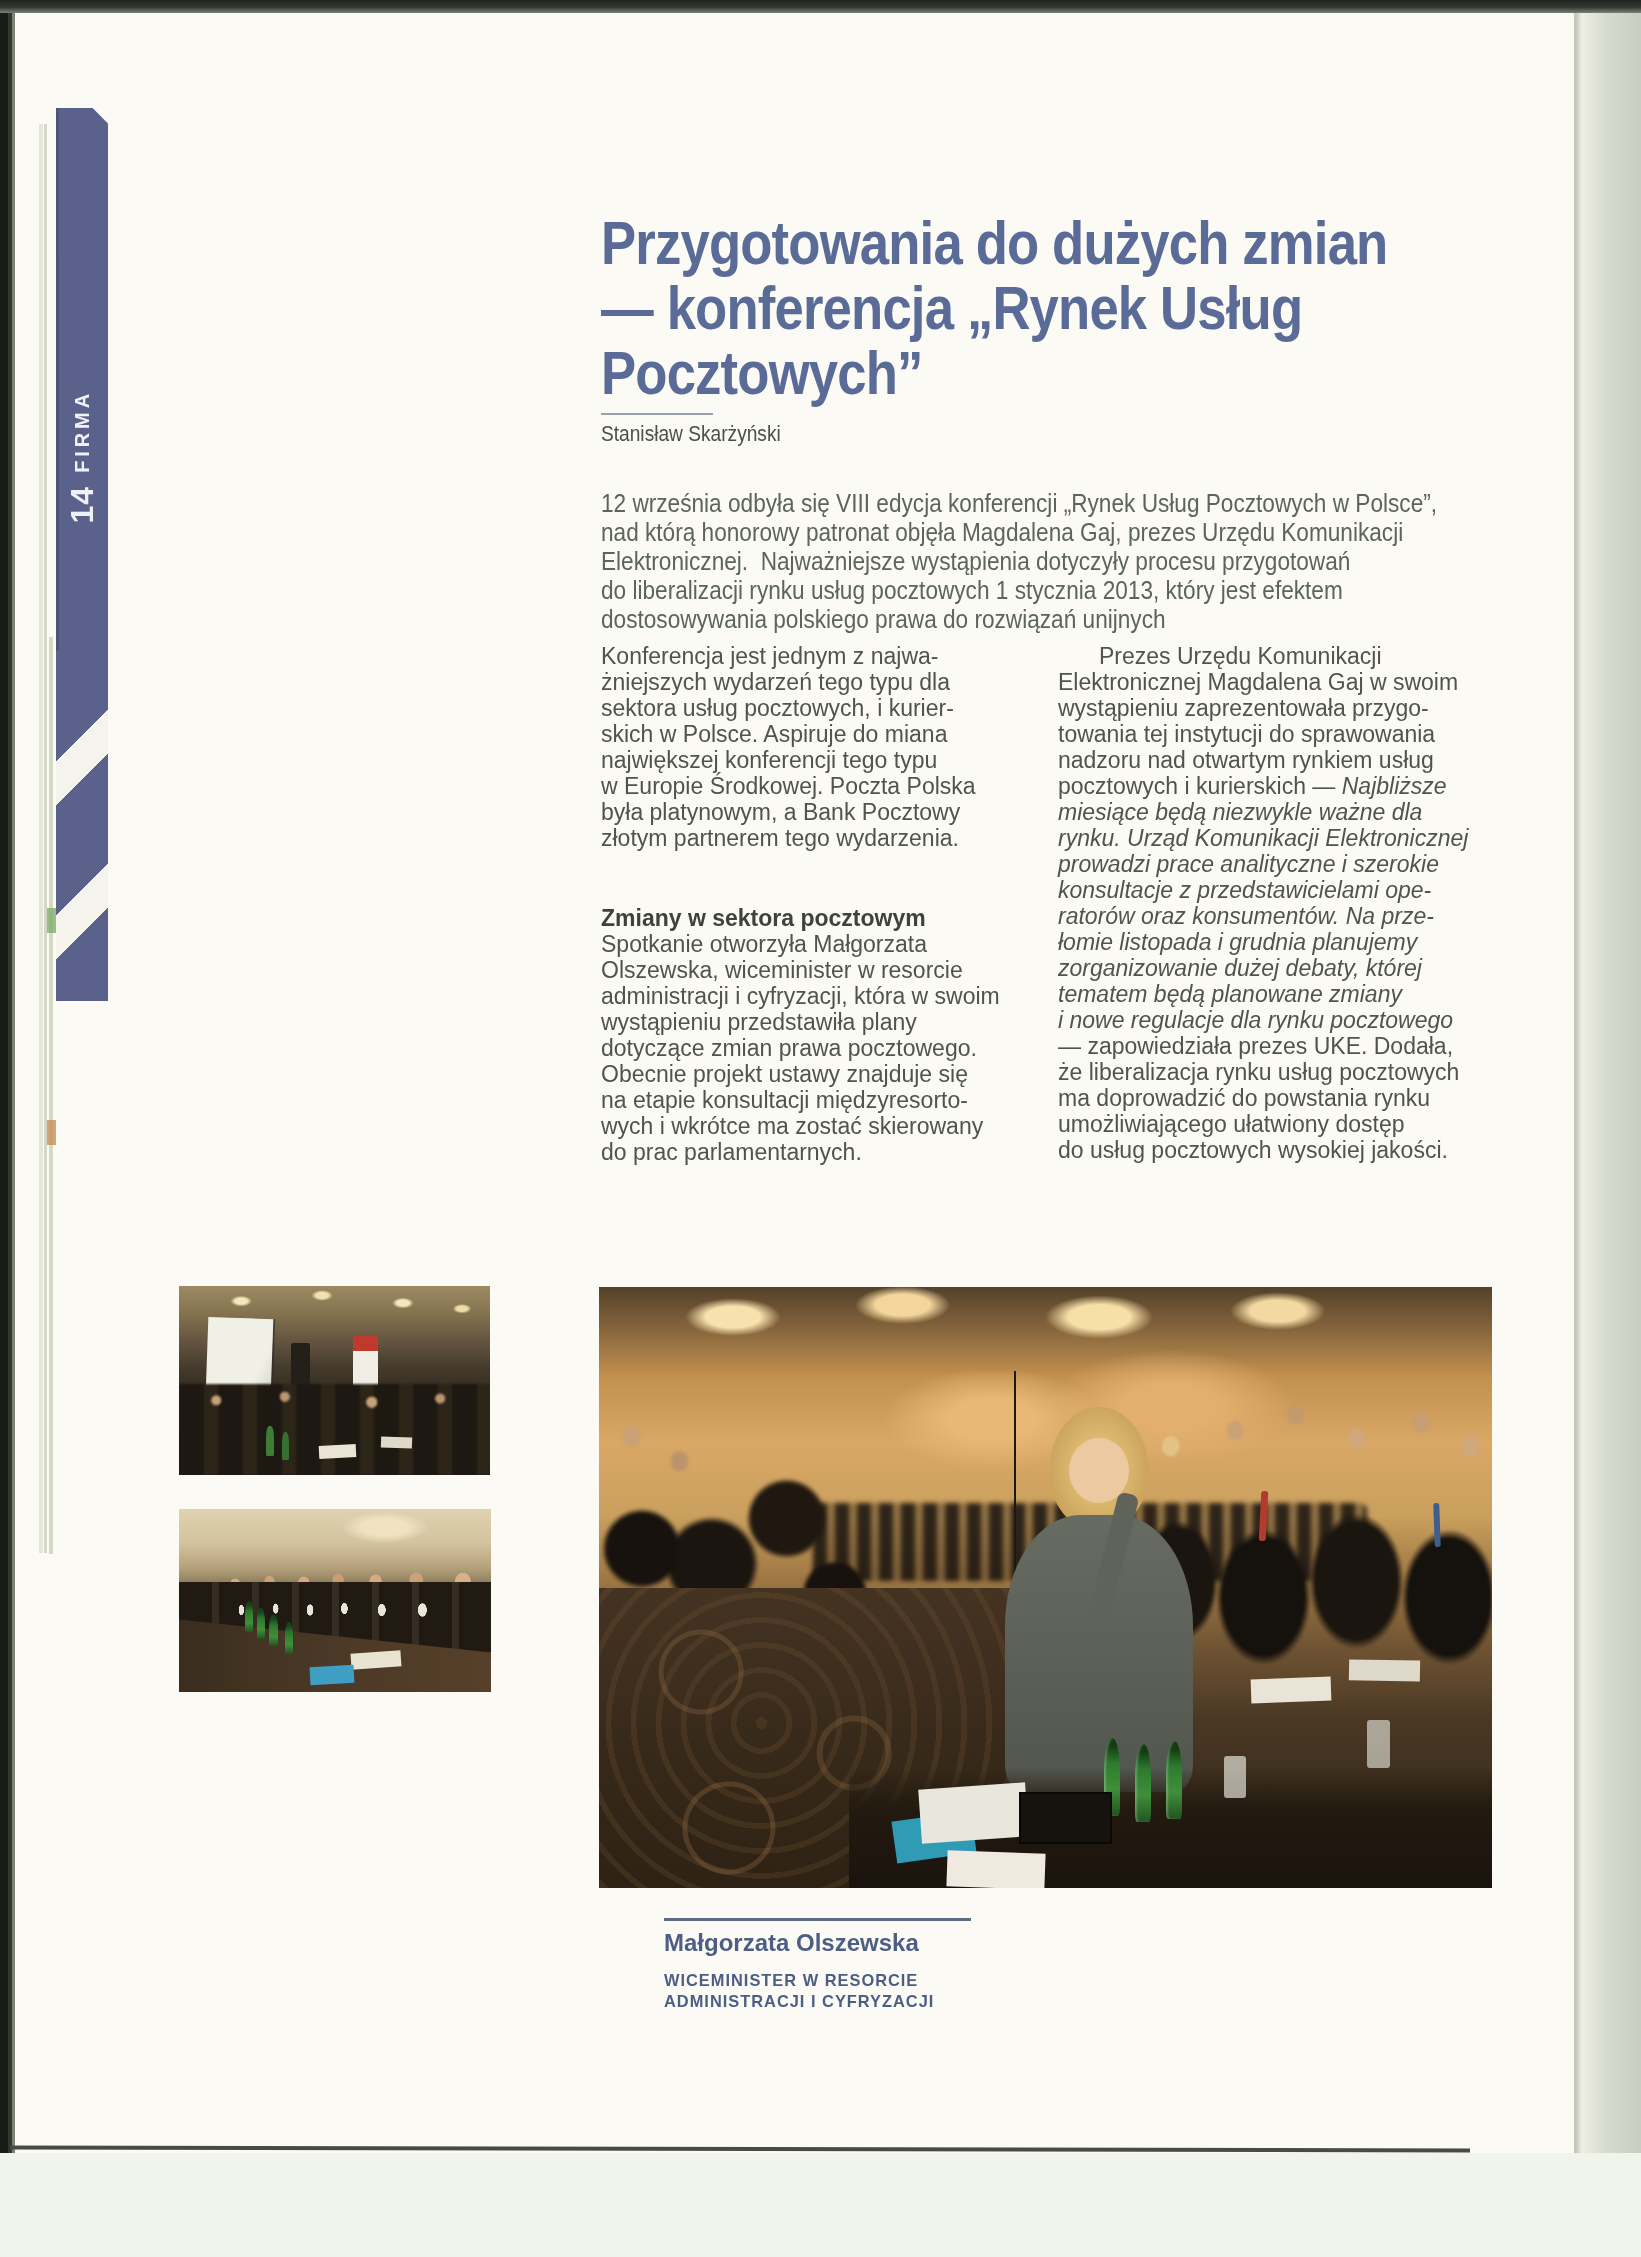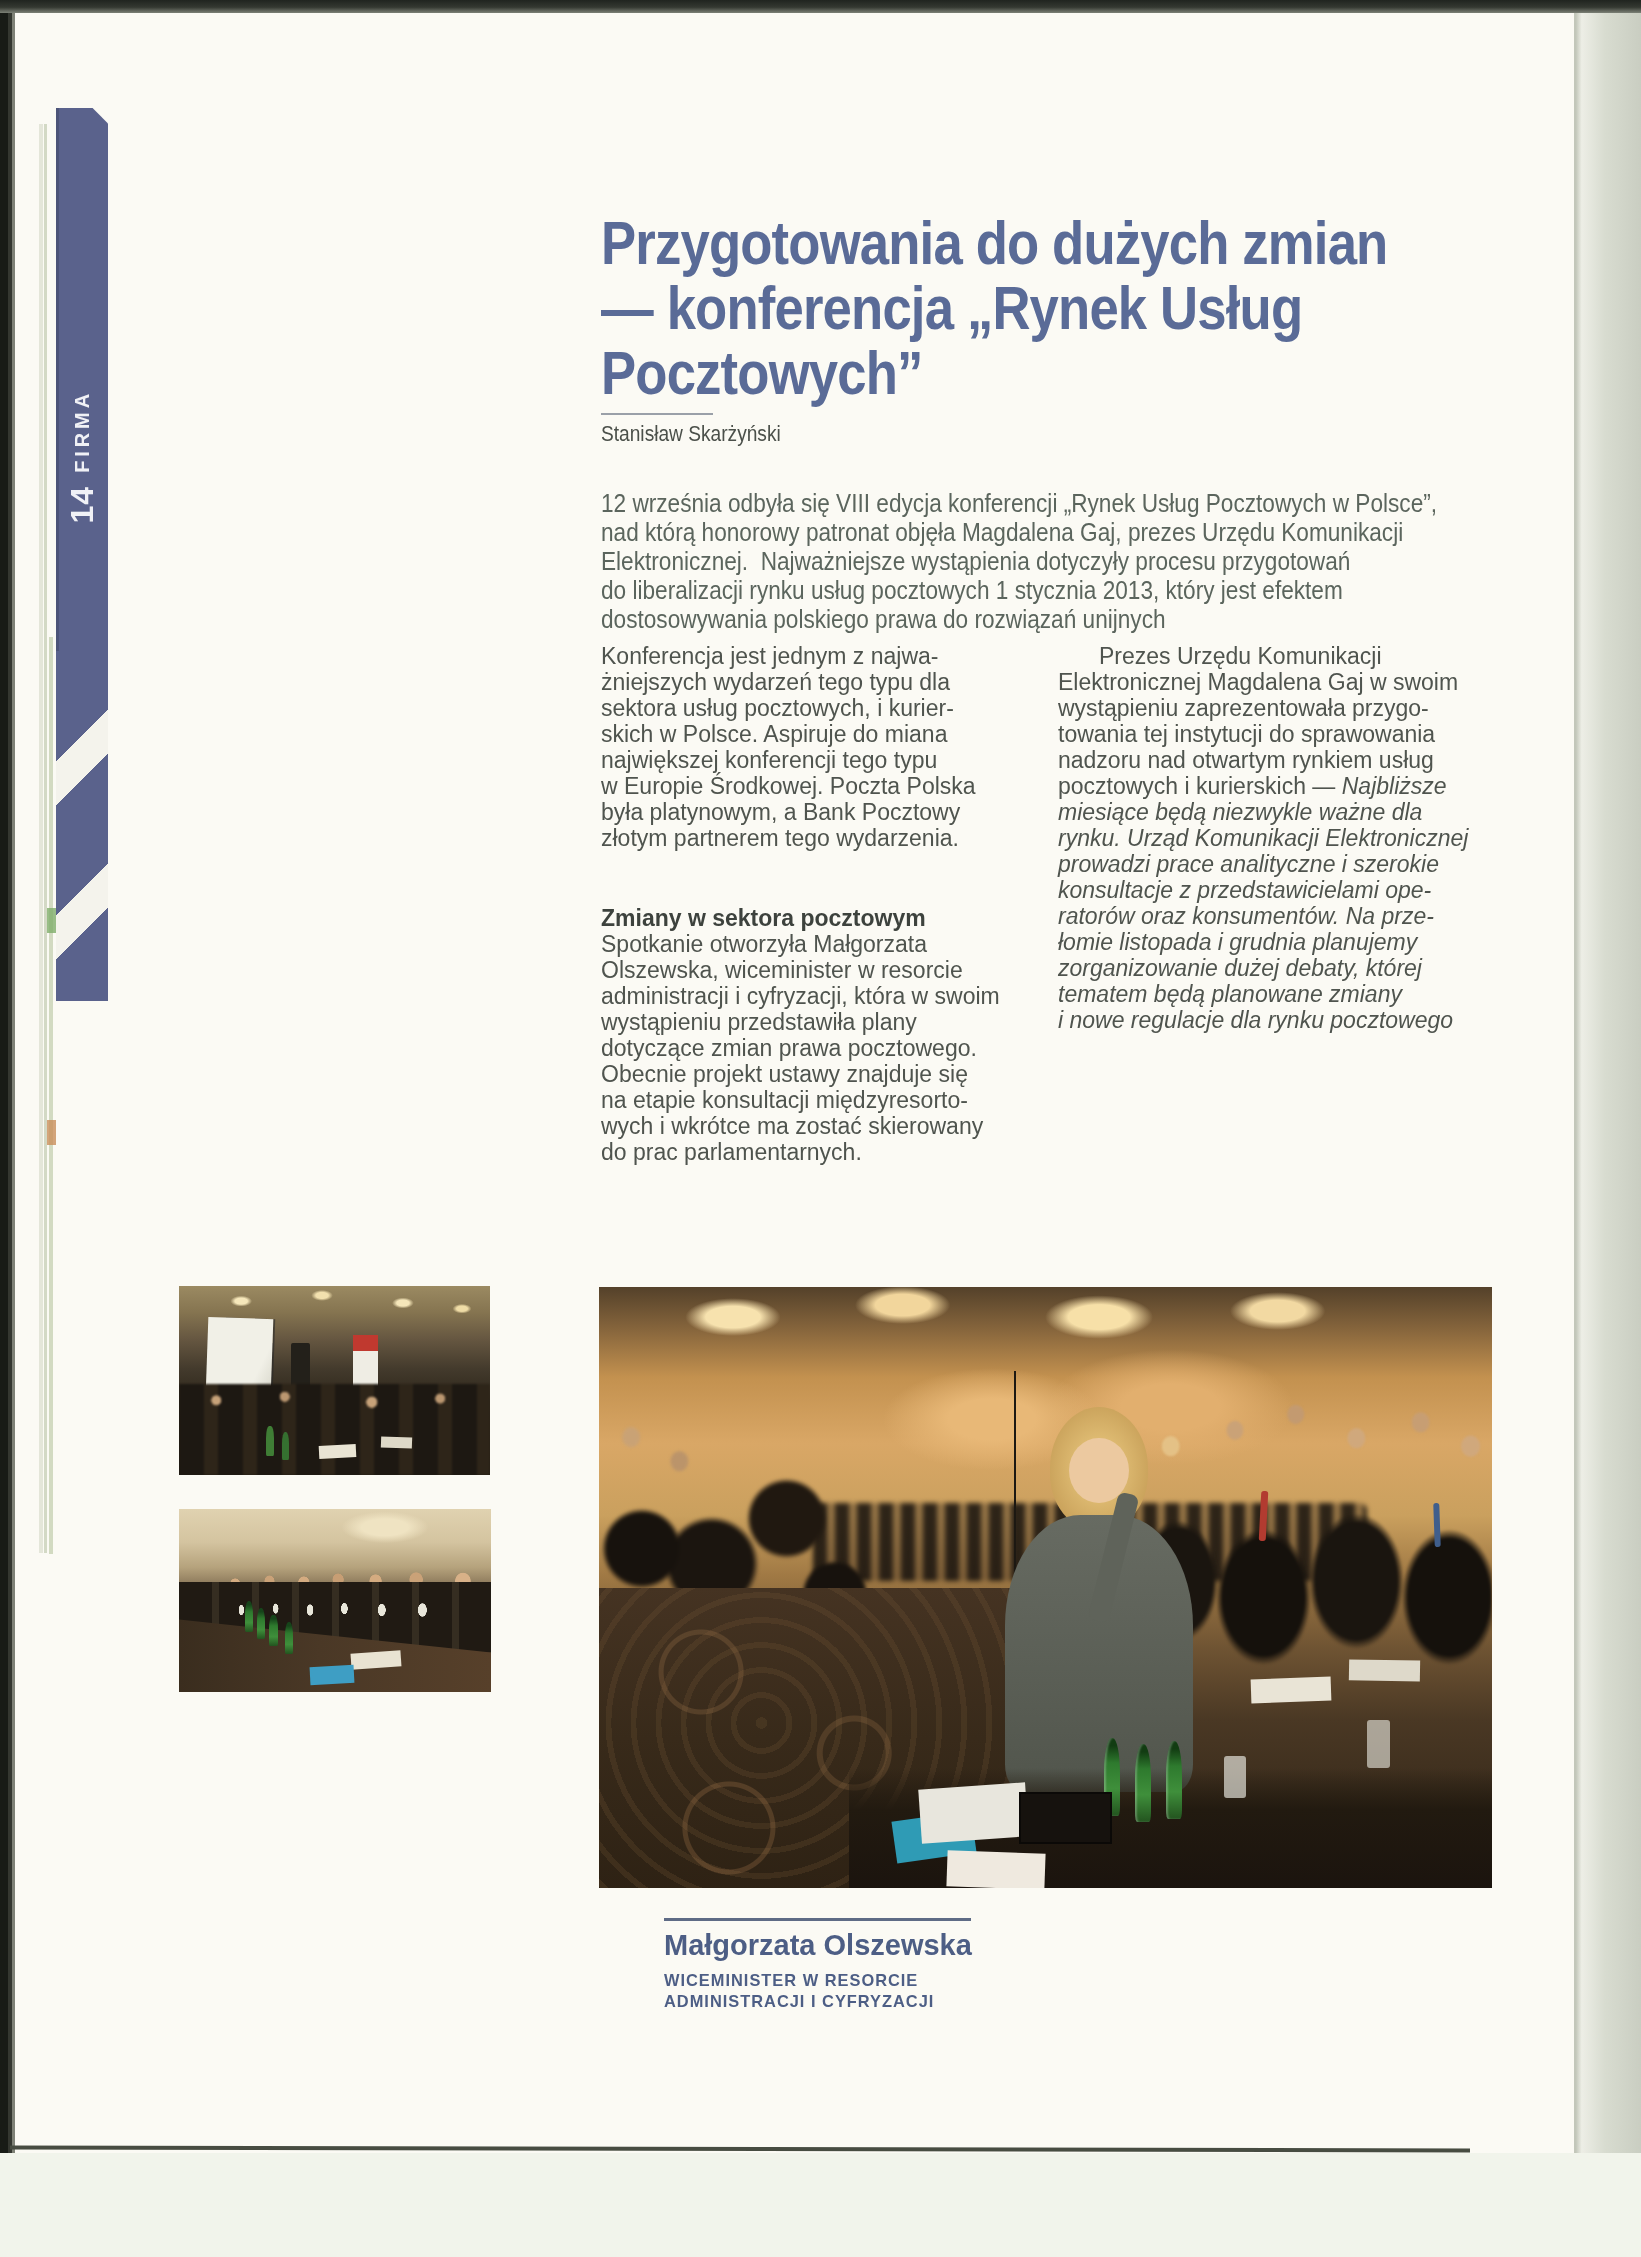--- a/index.html
+++ b/index.html
@@ -48,21 +48,21 @@
     transform:scaleX(.87);transform-origin:0 0;}
   .body-text{font-size:23px;line-height:26px;color:#4f544e;margin:0;}
   .col-left{left:601px;top:643px;}
   .col-right{left:1058px;top:643px;}
   .subhead{font-size:23px;line-height:26px;font-weight:bold;color:#3d423d;margin:54px 0 0 0;}
   .indent{text-indent:41px;}
   .italic{font-style:italic;}
 
   
   .caption-rule{left:664px;top:1918px;width:307px;height:2.9px;background:#5e6b85;}
-  .caption-name{left:664px;top:1929px;font-size:29px;font-weight:bold;color:#4d5e85;}
+  .caption-name{left:664px;top:1929px;font-size:24px;font-weight:bold;color:#4d5e85;}
   .caption-role{left:664px;top:1970px;font-size:16.4px;line-height:21px;font-weight:bold;
     color:#4d5e85;letter-spacing:1px;}
 
   
   .photo{overflow:hidden;}
   .photo-sm1{left:179px;top:1286px;width:311px;height:189px;
     background:
       radial-gradient(15.4px 7.7px at 20% 8%,#f6e7ba 0 40%,rgba(0,0,0,0) 70%),
       radial-gradient(15.4px 7.7px at 46% 5%,#f2e0ae 0 40%,rgba(0,0,0,0) 70%),
       radial-gradient(15.4px 7.7px at 72% 9%,#f6e7ba 0 40%,rgba(0,0,0,0) 70%),
@@ -244,21 +244,25 @@
 pocztowych i kurierskich — </span><span class="italic">Najbliższe
 miesiące będą niezwykle ważne dla
 rynku. Urząd Komunikacji Elektronicznej
 prowadzi prace analityczne i szerokie
 konsultacje z przedstawicielami ope-
 ratorów oraz konsumentów. Na prze-
 łomie listopada i grudnia planujemy
 zorganizowanie dużej debaty, której
 tematem będą planowane zmiany
 i nowe regulacje dla rynku pocztowego
-</span></p>
+</span><span>— zapowiedziała prezes UKE. Dodała,
+że liberalizacja rynku usług pocztowych
+ma doprowadzić do powstania rynku
+umożliwiającego ułatwiony dostęp
+do usług pocztowych wysokiej jakości.</span></p>
   </div>
 
   <div class="abs photo photo-sm1">
     <div class="abs s1-screen"></div>
     <div class="abs s1-lectern"></div>
     <div class="abs s1-poster"></div>
     <div class="abs s1-crowd"></div>
     <div class="abs s1-bottle1"></div>
     <div class="abs s1-bottle2"></div>
     <div class="abs s1-paper1"></div>

